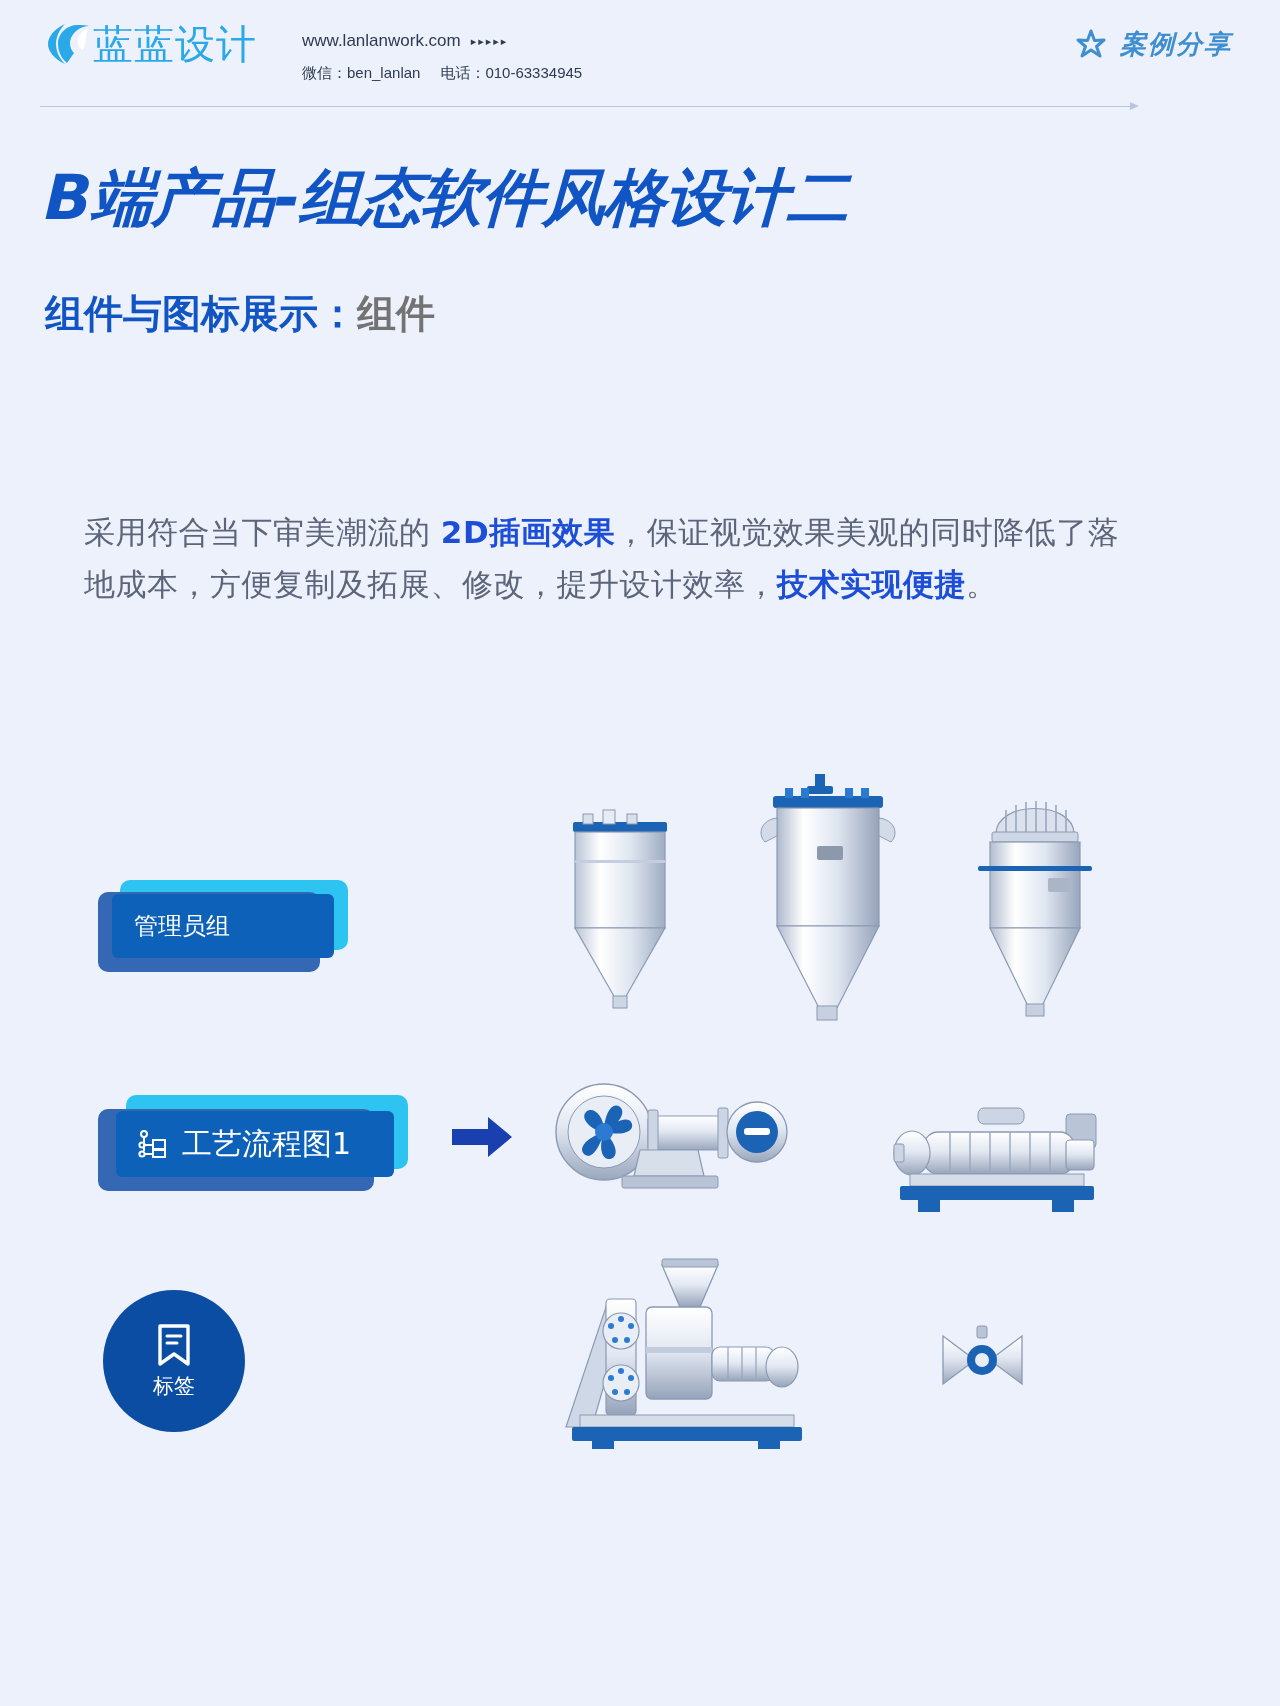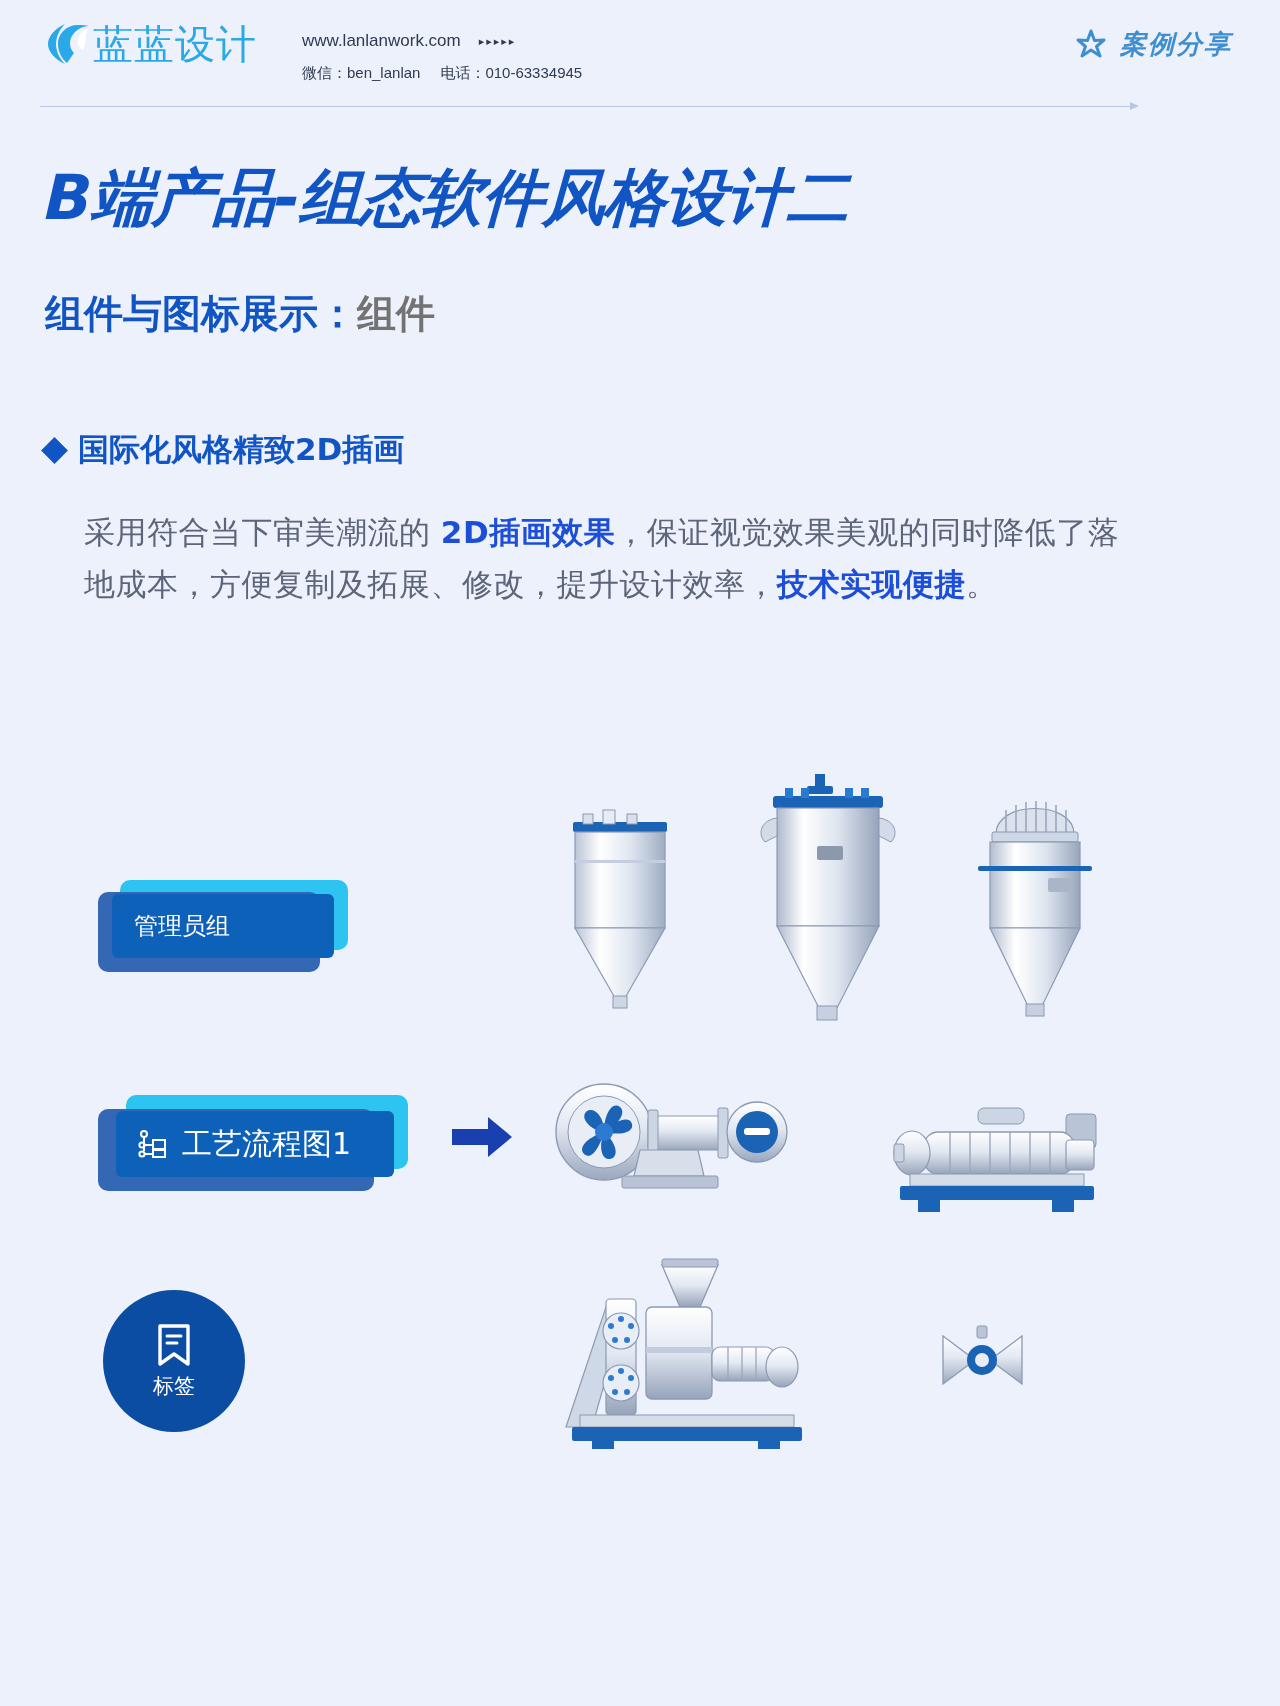--- a/index.html
+++ b/index.html
@@ -43,21 +43,21 @@
     position: absolute;
     left: 302px; top: 28px;
     color: #3c4a60;
     line-height: 1.55;
   }
   .contact-row1 {
     font-size: 17px;
     color: #2e3b50;
     display: flex;
     align-items: center;
-    gap: 18px;
+    gap: 10px;
   }
   .arrows {
     color: #2e3b50;
     font-size: 11px;
     letter-spacing: 2px;
   }
   .contact-row2 {
     font-size: 15px;
     color: #2e3b50;
     margin-top: 7px;
@@ -270,24 +270,20 @@
 
     <div class="header-rule"></div>
   </div>
 
   <div class="main-title">B端产品-组态软件风格设计二</div>
 
   <div class="sub-title">
     <span>组件与图标展示：</span><span class="accent">组件</span>
   </div>
 
-  <div class="section-head">
-    <span class="diamond"></span>
-    <span>国际化风格精致2D插画</span>
-  </div>
 
   <div class="body-copy">
     <span>采用符合当下审美潮流的 </span><b>2D插画效果</b><span>，保证视觉效果美观的同时降低了落地成本，方便复制及拓展、修改，提升设计效率，</span><b>技术实现便捷</b><span>。</span>
   </div>
 
   <div class="showcase">
 
     <div class="card-stack admin-stack">
       <div class="card-back"></div>
       <div class="card-shadow"></div>

